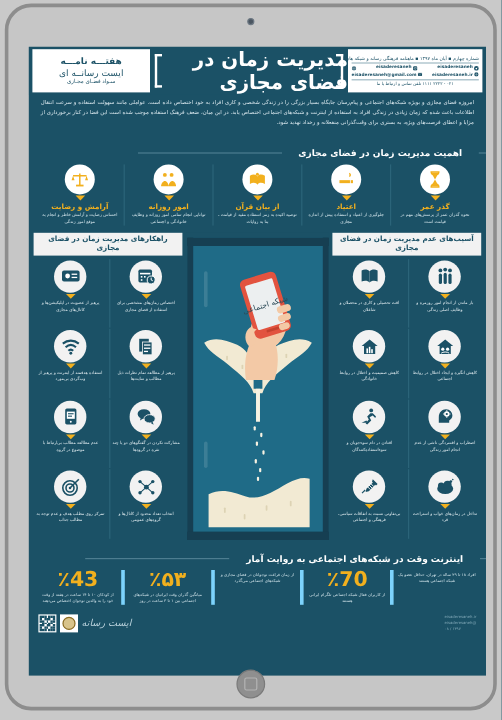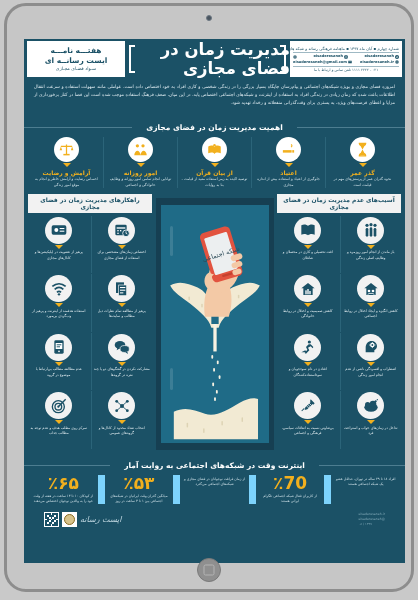--- a/index.html
+++ b/index.html
@@ -47,21 +47,21 @@
     display: flex; align-items: stretch;
     height: 40px; background: #1b5166;
     padding: 2px 3px;
   }
   .hdr-brand {
     width: 98px; background: #fff; color: #1b5166;
     display: flex; flex-direction: column; justify-content: center;
     align-items: center; padding: 2px; line-height: 1.25;
   }
   .hdr-brand .b1 { font-size: 7.5px; font-weight: bold; letter-spacing: .5px; }
-  .hdr-brand .b2 { font-size: 7.5px; font-weight: bold; letter-spacing: .5px; }
+  .hdr-brand .b2 { font-size: 7.5px; font-weight: normal; letter-spacing: .5px; }
   .hdr-brand .b3 { font-size: 4.6px; letter-spacing: .8px; margin-top: 1px; }
 
   .hdr-title {
     flex: 1; display: flex; align-items: center; justify-content: center;
     position: relative; color: #ffffff; padding-left: 31px;
   }
   .hdr-title .bracket {
     position: absolute; top: 4px; bottom: 4px; width: 6px;
     border-top: 2px solid #ffffff; border-bottom: 2px solid #ffffff;
   }
@@ -88,21 +88,21 @@
   }
 
   
   #intro {
     color: #dbe9ef; font-size: 4.5px; line-height: 1.75;
     text-align: justify; padding: 4px 10px 5px 10px;
   }
 
   
   .ribbon {
-    position: relative; text-align: center; margin: 1px 0 3px 0;
+    position: relative; text-align: right; margin: 1px 0 3px 0;
   }
   .ribbon .inner {
     display: inline-block; color: #ffffff; font-size: 7.5px; font-weight: bold;
     padding: 2px 14px; position: relative;
   }
   .ribbon .inner::before, .ribbon .inner::after {
     content: ""; position: absolute; top: 50%; width: 120px; height: 1px;
     background: #4d7d90;
   }
   .ribbon .inner::before { right: 100%; }
@@ -177,30 +177,30 @@
   .hg-shine {
     position: absolute; left: 9px; width: 3px; border-radius: 2px;
     background: rgba(255,255,255,.13);
   }
 
   
   #stats { padding: 3px 5px 2px 5px; }
   .stat-row { display: flex; }
   .stat {
     flex: 1; text-align: center; padding: 0 3px;
-    border-left: 7px solid #7dd3fc;
+    border-left: 3px solid #7dd3fc;
   }
   .stat:last-child { border-left: none; }
   .stat-num { color: #f2b01e; font-size: 17px; font-weight: bold; line-height: 1; }
   .stat-desc { color: #cfe2e9; font-size: 3.4px; line-height: 1.55; margin-top: 2px; }
 
   
   #footer {
     display: flex; align-items: center; justify-content: space-between;
-    padding: 3px 20px; height: 26px;
+    padding: 3px 8px; height: 26px;
   }
   .f-left { display: flex; align-items: center; gap: 3px; }
   .qr {
     width: 15px; height: 15px; background: #ffffff; padding: 1px;
     display: grid; grid-template-columns: repeat(7,1fr); grid-template-rows: repeat(7,1fr);
   }
   .qr i { background: #1b5166; }
   .qr i.off { background: transparent; }
   .seal {
     width: 15px; height: 15px; background: #ffffff;
@@ -661,21 +661,21 @@
           <div class="stat-desc">از کاربران فعال شبکه اجتماعی تلگرام ایرانی هستند</div>
         </div>
         <div class="stat">
           <div class="stat-desc">از زمان فراغت نوجوانان در فضای مجازی و شبکه‌های اجتماعی می‌گذرد</div>
         </div>
         <div class="stat">
           <div class="stat-num">٪۵۳</div>
           <div class="stat-desc">میانگین گذران وقت ایرانیان در شبکه‌های اجتماعی بین ۱ تا ۳ ساعت در روز</div>
         </div>
         <div class="stat">
-          <div class="stat-num">٪۶۵</div>
+          <div class="stat-num">٪43</div>
           <div class="stat-desc">از کودکان ۱۰ تا ۱۴ ساعت در هفته از وقت خود را به والدین نوجوان اختصاص می‌دهند</div>
         </div>
       </div>
     </div>
 
     <div id="footer">
       <div class="f-right">
         <div>eisaderesaneh.ir</div>
         <div>@eisaderesaneh</div>
         <div>۱۳۹۷ / ۰۸</div>

